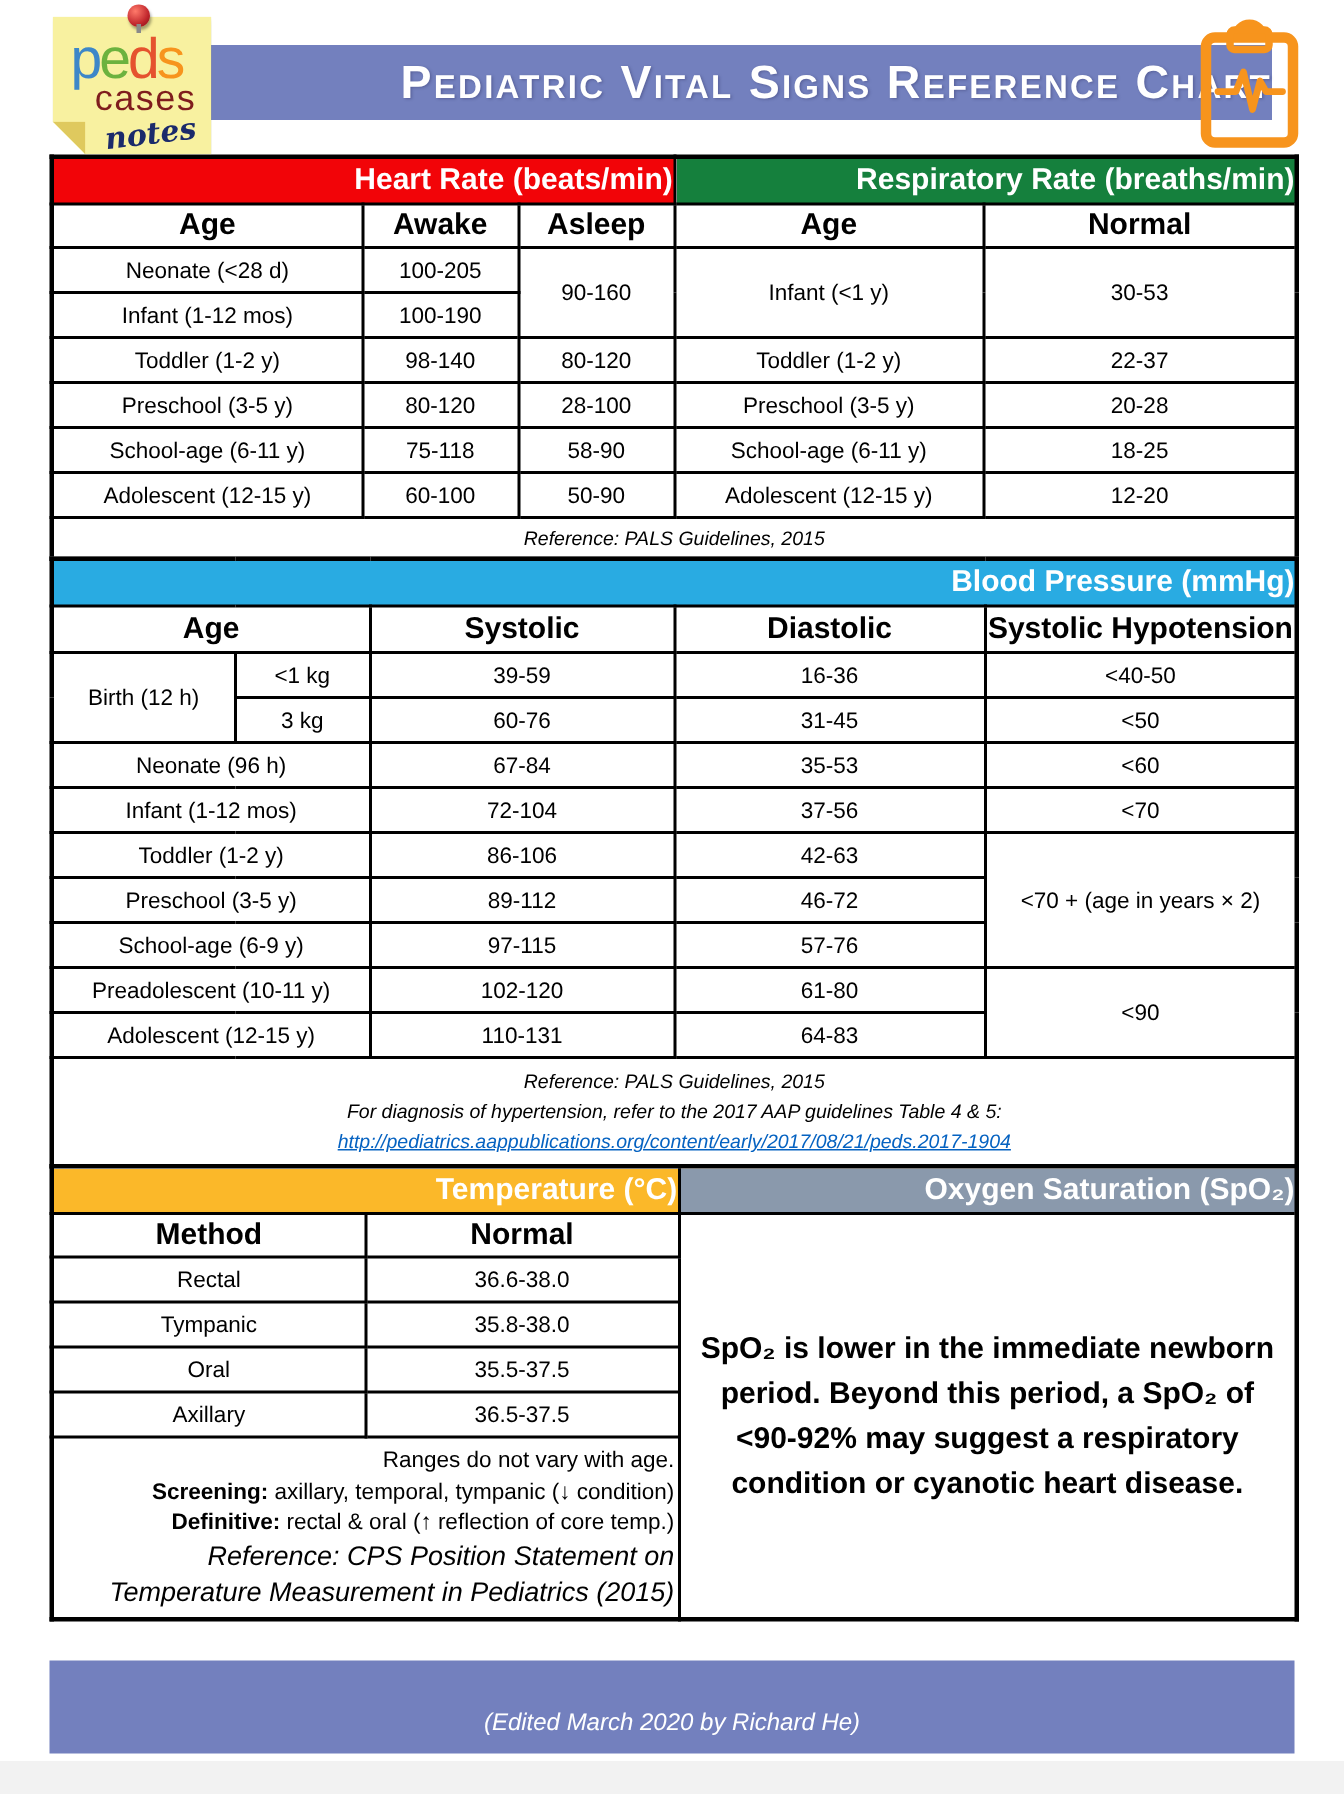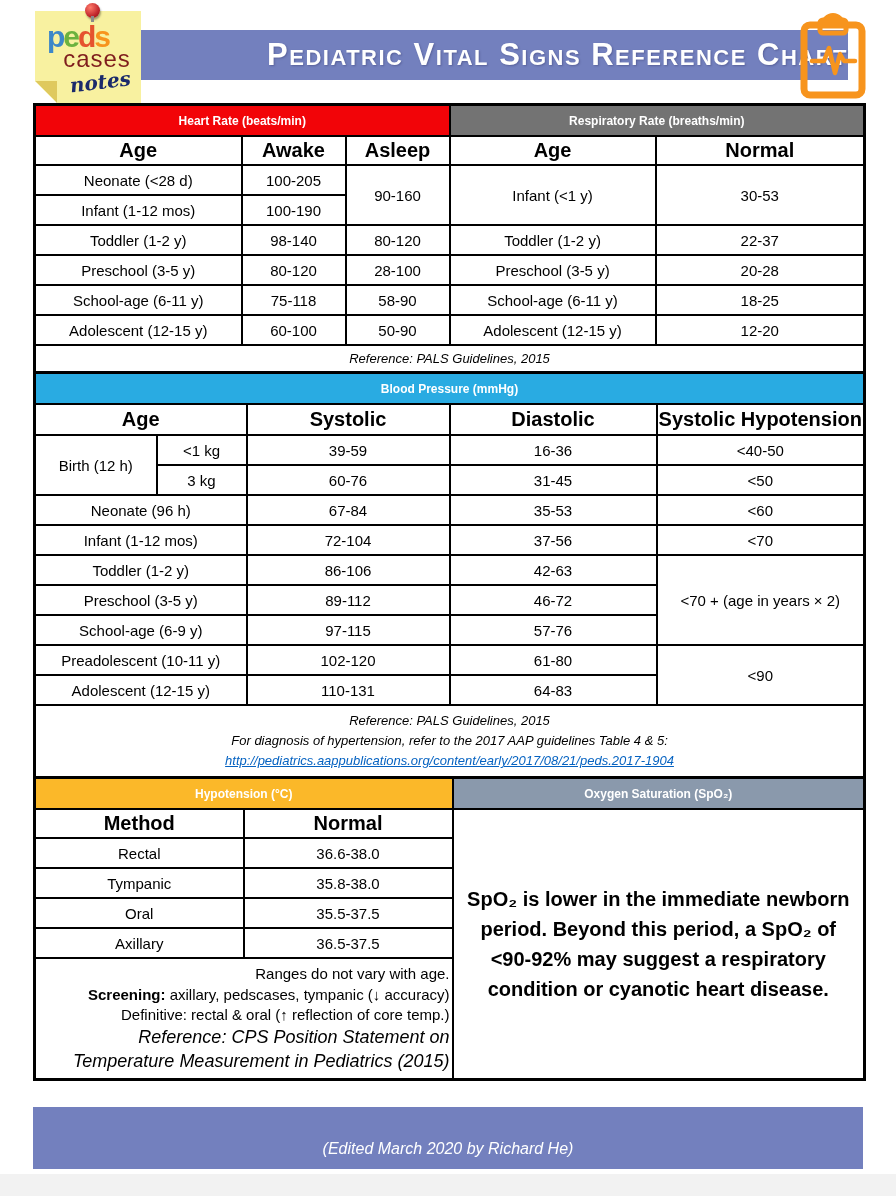--- a/index.html
+++ b/index.html
@@ -15,34 +15,34 @@
   .logo{position:absolute;left:33px;top:6px;width:108px;height:97px;z-index:4;}
   .note{position:absolute;left:2px;top:5px;right:0;bottom:0;background:#F8F1A0;
         box-shadow:1px 2px 3px rgba(0,0,0,.25);
         clip-path:polygon(0 0,100% 0,100% 100%,22px 100%,0 calc(100% - 22px));}
   .fold{position:absolute;left:0;bottom:0;width:22px;height:22px;background:#DFC95E;
         clip-path:polygon(0 0,100% 100%,100% 0);}
   .pin{position:absolute;left:52px;top:-3px;width:15px;height:15px;border-radius:50%;z-index:5;
        background:radial-gradient(circle at 35% 30%,#ff7a6a,#C1272D 60%,#7A0A10);
        box-shadow:1px 2px 2px rgba(0,0,0,.35);}
   .pin::after{content:"";position:absolute;left:6px;top:13px;width:3px;height:6px;background:#8a8a8a;}
-  .logo-word1{margin:12px 0 0 12px;font-size:30px;font-weight:bold;letter-spacing:-2px;line-height:.9;position:relative;}
+  .logo-word1{margin:12px 0 0 12px;font-size:38px;font-weight:normal;letter-spacing:-2px;line-height:.9;position:relative;}
   .l-p{color:#3D87C8}.l-e{color:#6CB23E}.l-d{color:#E5532E}.l-s{color:#F7941D}
   .logo-word2{margin:-3px 0 0 18px;font-size:24px;color:#7f1d1d;letter-spacing:1px;line-height:1;position:relative;text-align:center;}
   .logo-word3{margin:1px 10px 0 0;text-align:right;font-family:"DejaVu Serif",serif;font-style:italic;
               font-weight:bold;font-size:20px;color:#1B2A6B;transform:rotate(-7deg);position:relative;}
   .clipboard{position:absolute;left:797px;top:10px;z-index:4;}
 
   
   .content{position:absolute;left:33px;top:103px;width:830px;}
   table.tbl{border-collapse:collapse;table-layout:fixed;width:830px;background:#fff;border:3px solid #000;}
   table.tbl + table.tbl{margin-top:-3px;}
   .tbl td{border:2px solid #000;text-align:center;vertical-align:middle;
           font-size:15px;color:#000;padding:0;overflow:hidden;}
-  tr.band td{height:29px;font-weight:bold;font-size:12px;color:#fff;}
+  tr.band td{height:29px;font-weight:bold;font-size:20px;color:#fff;text-align:right;}
   tr.colhdr td{height:27px;font-weight:bold;font-size:20px;}
   tr.row td{height:28px;}
   tr.refrow td{height:25px;font-style:italic;font-size:13px;}
   td.refblock{font-style:italic;font-size:13px;line-height:1.55;padding:5px 0;}
   .doclink{color:#0562C1;text-decoration:underline;cursor:pointer;}
   td.notes{padding:5px 2px;line-height:1.35;font-size:15px;text-align:right;}
   .note-ref{font-style:italic;font-size:18px;line-height:1.3;margin-top:1px;}
   td.spo2cell{font-size:15px;line-height:1.5;padding:0 4px;}
 
   
@@ -86,21 +86,21 @@
       <colgroup>
           <col style="width:207px">
           <col style="width:104px">
           <col style="width:104px">
           <col style="width:206px">
           <col style="width:209px">
         </colgroup>
       <tbody>
           <tr class="band">
         <td colspan="3" style="background-color: rgb(242, 4, 8);">Heart Rate (beats/min)</td>
-        <td colspan="2" style="background-color: #737373;">Respiratory Rate (breaths/min)</td>
+        <td colspan="2" style="background-color: #15803d;">Respiratory Rate (breaths/min)</td>
       </tr>
       <tr class="colhdr">
         <td>Age</td>
         <td>Awake</td>
         <td>Asleep</td>
         <td>Age</td>
         <td>Normal</td>
       </tr>
       <tr class="row">
         <td>Neonate (&lt;28 d)</td>
@@ -228,21 +228,21 @@
       </table>
 
     <table class="tbl">
       <colgroup>
           <col style="width:209px">
           <col style="width:209px">
           <col style="width:412px">
         </colgroup>
       <tbody>
           <tr class="band" style="height:30px">
-        <td colspan="2" style="background-color: rgb(251, 184, 41);">Hypotension (°C)</td>
+        <td colspan="2" style="background-color: rgb(251, 184, 41);">Temperature (°C)</td>
         <td style="background-color: rgb(138, 153, 172);">Oxygen Saturation (SpO₂)</td>
       </tr>
       <tr class="colhdr" style="height:29px">
         <td>Method</td>
         <td>Normal</td>
         <td rowspan="6" class="spo2cell"><span>SpO₂ is lower in the immediate newborn period. Beyond this period, a SpO₂ of </span><span style="font-weight: bold;">&lt;90-92%</span><span> may suggest a </span><span style="font-weight: bold;">respiratory condition</span><span> or </span><span style="font-weight: bold;">cyanotic heart disease</span><span>.</span></td>
       </tr>
       <tr class="row">
         <td>Rectal</td>
         <td>36.6-38.0</td>
@@ -255,22 +255,22 @@
         <td>Oral</td>
         <td>35.5-37.5</td>
       </tr>
       <tr class="row">
         <td>Axillary</td>
         <td>36.5-37.5</td>
       </tr>
       <tr>
         <td colspan="2" class="notes">
           <div>Ranges do not vary with age.</div>
-          <div><span style="font-weight: bold;">Screening:</span><span> axillary, pedscases, tympanic (↓ accuracy)</span></div>
-          <div><span style="font-weight: normal;">Definitive:</span><span> rectal &amp; oral (↑ reflection of core temp.)</span></div>
+          <div><span style="font-weight: bold;">Screening:</span><span> axillary, temporal, tympanic (↓ condition)</span></div>
+          <div><span style="font-weight: bold;">Definitive:</span><span> rectal &amp; oral (↑ reflection of core temp.)</span></div>
           <div class="note-ref">Reference: CPS Position Statement on Temperature Measurement in Pediatrics (2015)</div>
         </td>
       </tr>
     </tbody>
       </table>
   </div>
 
   <div class="footer" style="background-color: rgb(115, 128, 190);">
     <div class="footer-line2">(Edited March 2020 by Richard He)</div>
   </div>

